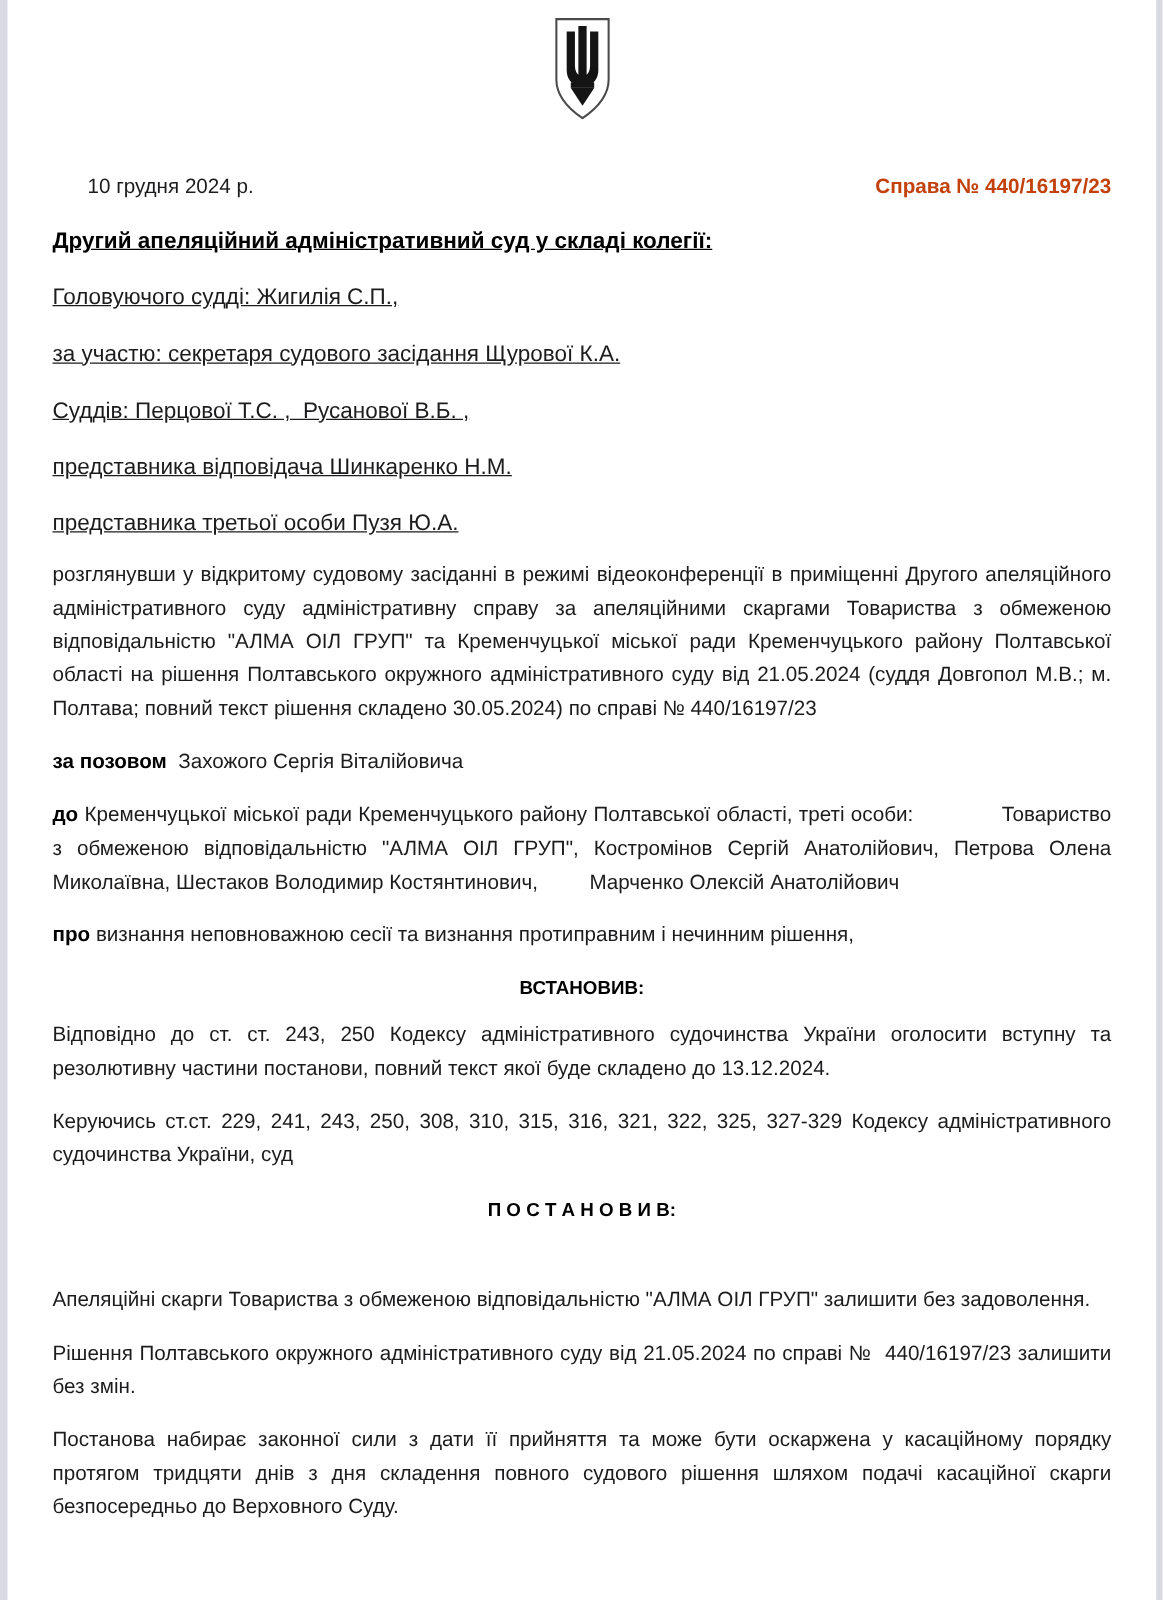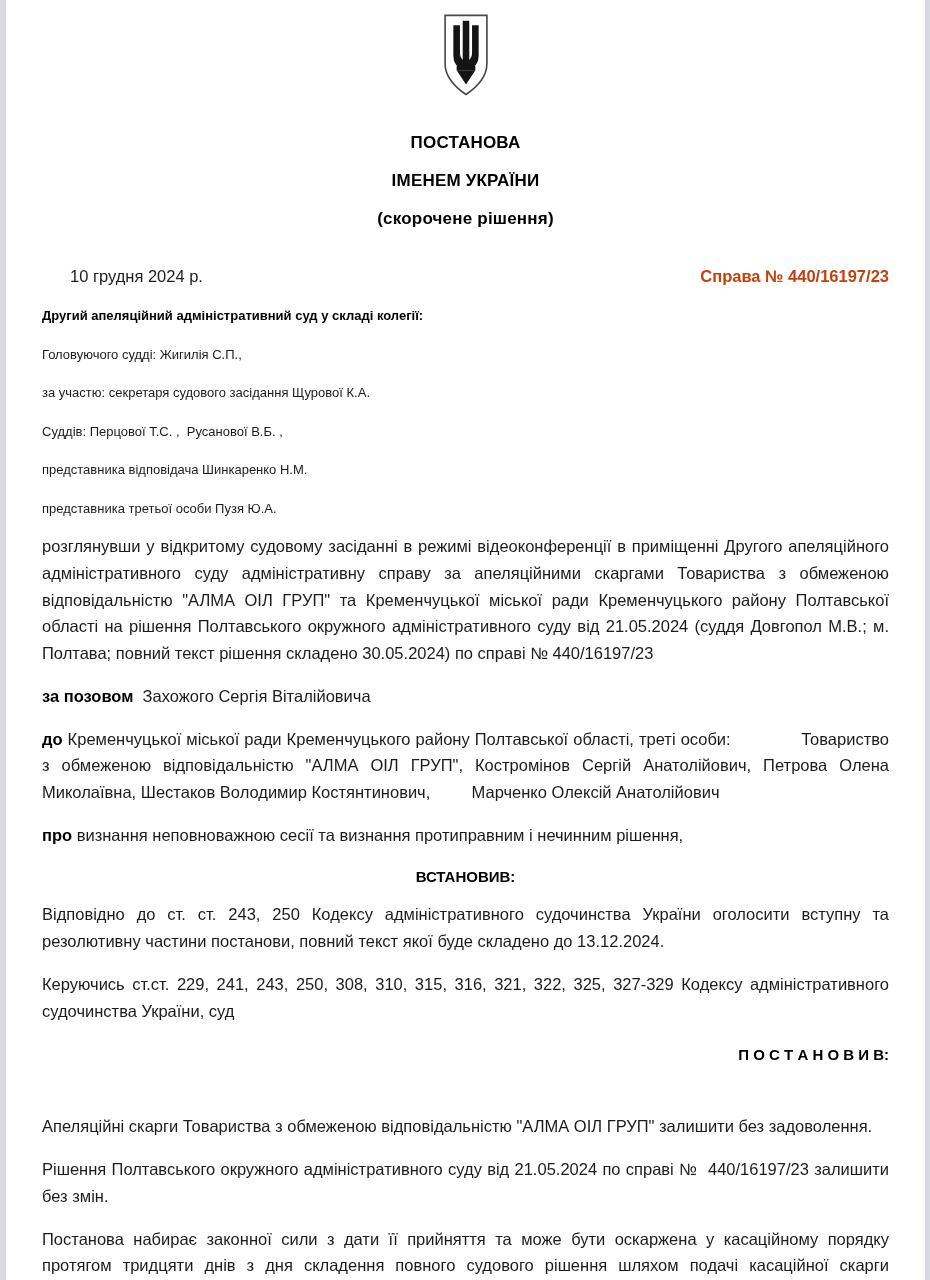--- a/index.html
+++ b/index.html
@@ -27,57 +27,52 @@
     font-size:17px;line-height:1;
     margin:0 0 21px 0;letter-spacing:.2px;
   }
   .title-line:last-child{margin-bottom:0;}
   .meta-row{
     display:flex;justify-content:space-between;align-items:baseline;
     margin-top:40px;font-size:16.5px;margin-left:28px;
   }
   .meta-date{font-weight:normal;}
   .meta-case{font-weight:bold;color:#c2410c;}
-  .line{font-size:13px;line-height:1.35;margin:21px 0 0 0;}
+  .line{font-size:18px;line-height:1.35;margin:21px 0 0 0;text-decoration:underline;}
   .b{font-weight:bold;color:#000;}
   .para{
     font-size:16.5px;line-height:1.62;
     text-align:justify;
     margin:16px 0 0 0;
   }
   .center-head{
     text-align:center;font-weight:bold;color:#000;
     font-size:15px;margin:20px 0 4px 0;
   }
-  .center-head.spread{margin-top:22px;margin-bottom:50px;text-align:right;}
+  .center-head.spread{margin-top:22px;margin-bottom:50px;}
 </style>
 </head>
 <body>
 
 <div class="edge edge-left"></div>
 <div class="edge edge-right"></div>
 
 <div class="doc">
 
   <svg class="coat" viewBox="0 0 120 160" width="66" height="88" aria-hidden="true">
     <path d="M22 6 H98 V94 Q98 124 60 150 Q22 124 22 94 Z" fill="#ffffff" stroke="#4a4a4a" stroke-width="3"></path>
     <g fill="#141414">
       <path d="M37 24 h12 v50 q0 10 7 14 v16 q-19 -5 -19 -24 z"></path>
       <path d="M83 24 h-12 v50 q0 10 -7 14 v16 q19 -5 19 -24 z"></path>
       <path d="M54 16 h12 v88 h-12 z"></path>
       <rect x="43" y="98" width="34" height="8"></rect>
       <path d="M43 106 h34 l-17 26 z"></path>
     </g>
   </svg>
 
-  <div class="title-block">
-    <p class="title-line">ПОСТАНОВА</p>
-    <p class="title-line">ІМЕНЕМ УКРАЇНИ</p>
-    <p class="title-line">(скорочене рішення)</p>
-  </div>
 
   <div class="meta-row">
     <span class="meta-date">10 грудня 2024 р.</span>
     <span class="meta-case">Справа № 440/16197/23</span>
   </div>
 
   <p class="line b">Другий апеляційний адміністративний суд у складі колегії:</p>
   <p class="line">Головуючого судді: Жигилія С.П.,</p>
   <p class="line">за участю: секретаря судового засідання Щурової К.А.</p>
   <p class="line">Суддів: Перцової Т.С. ,&nbsp; Русанової В.Б. ,</p>

